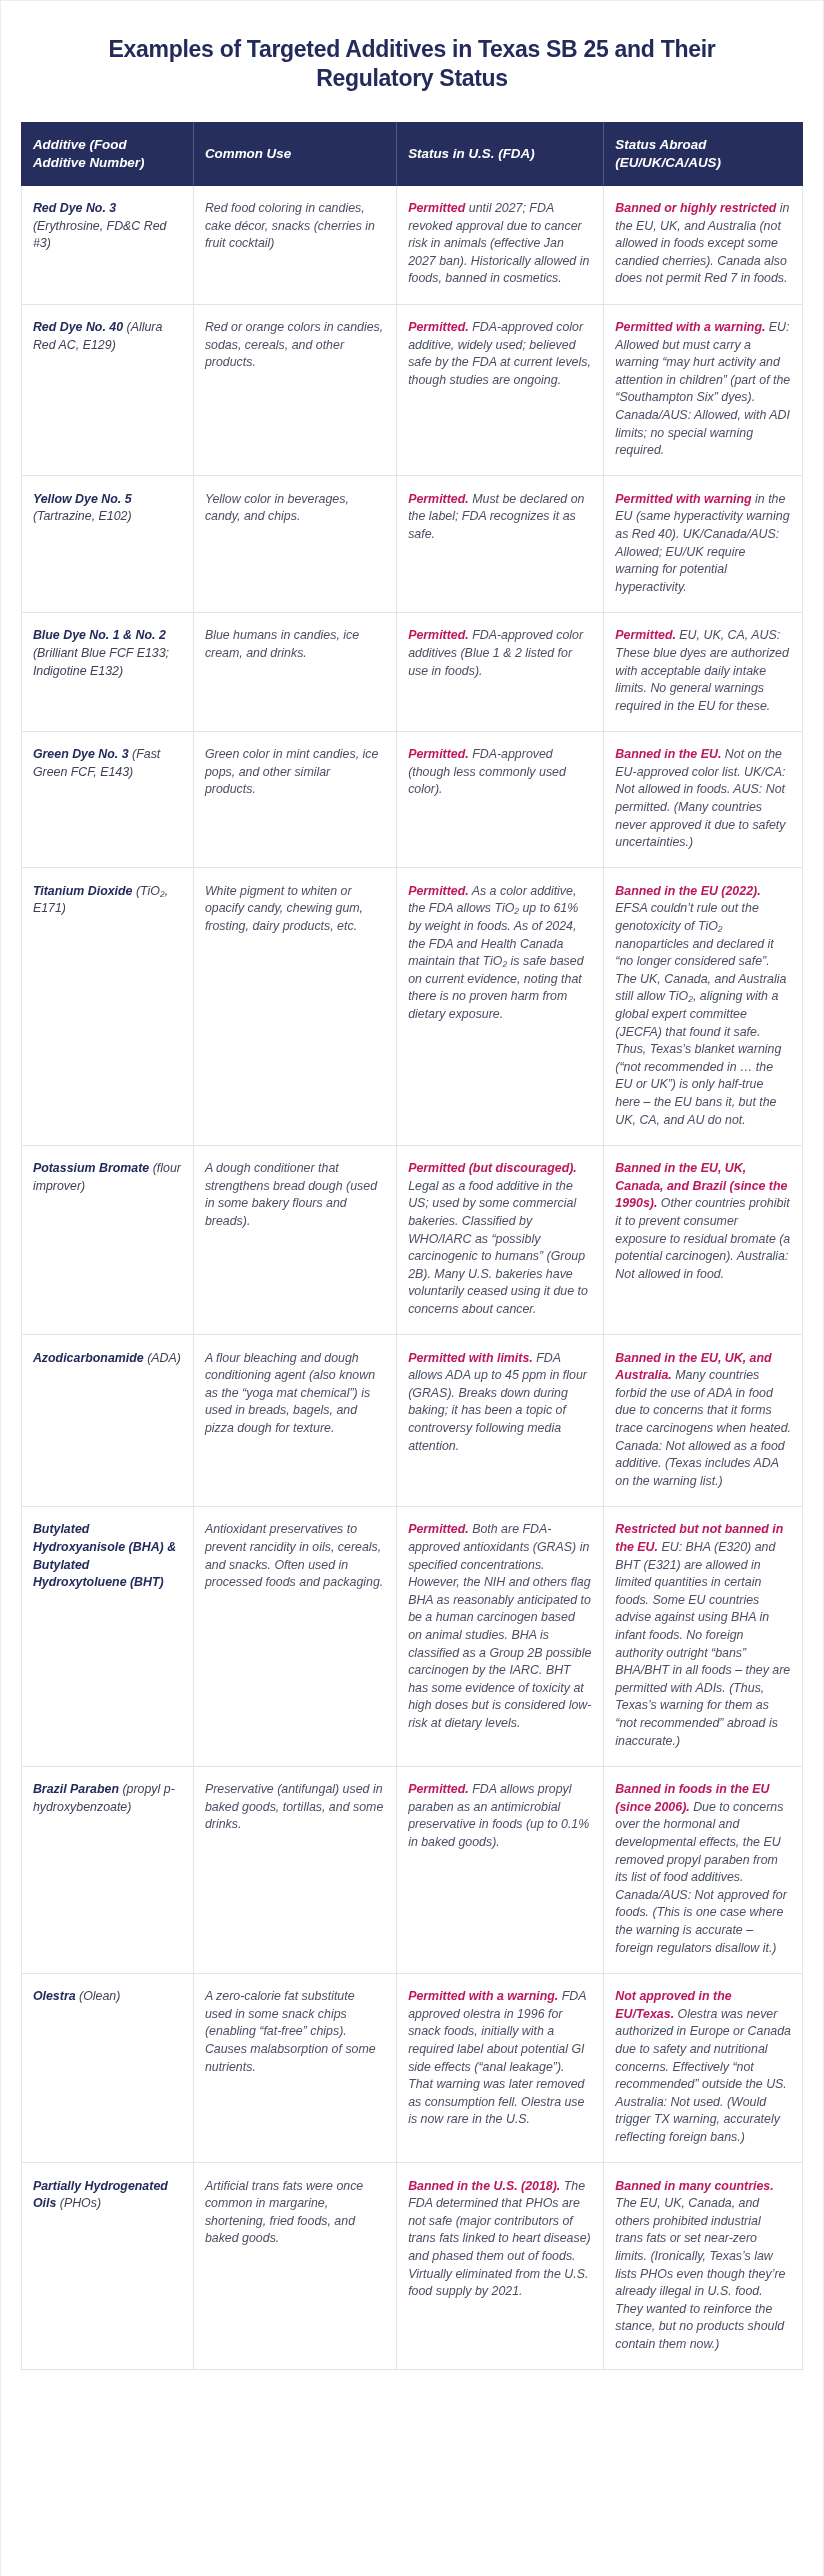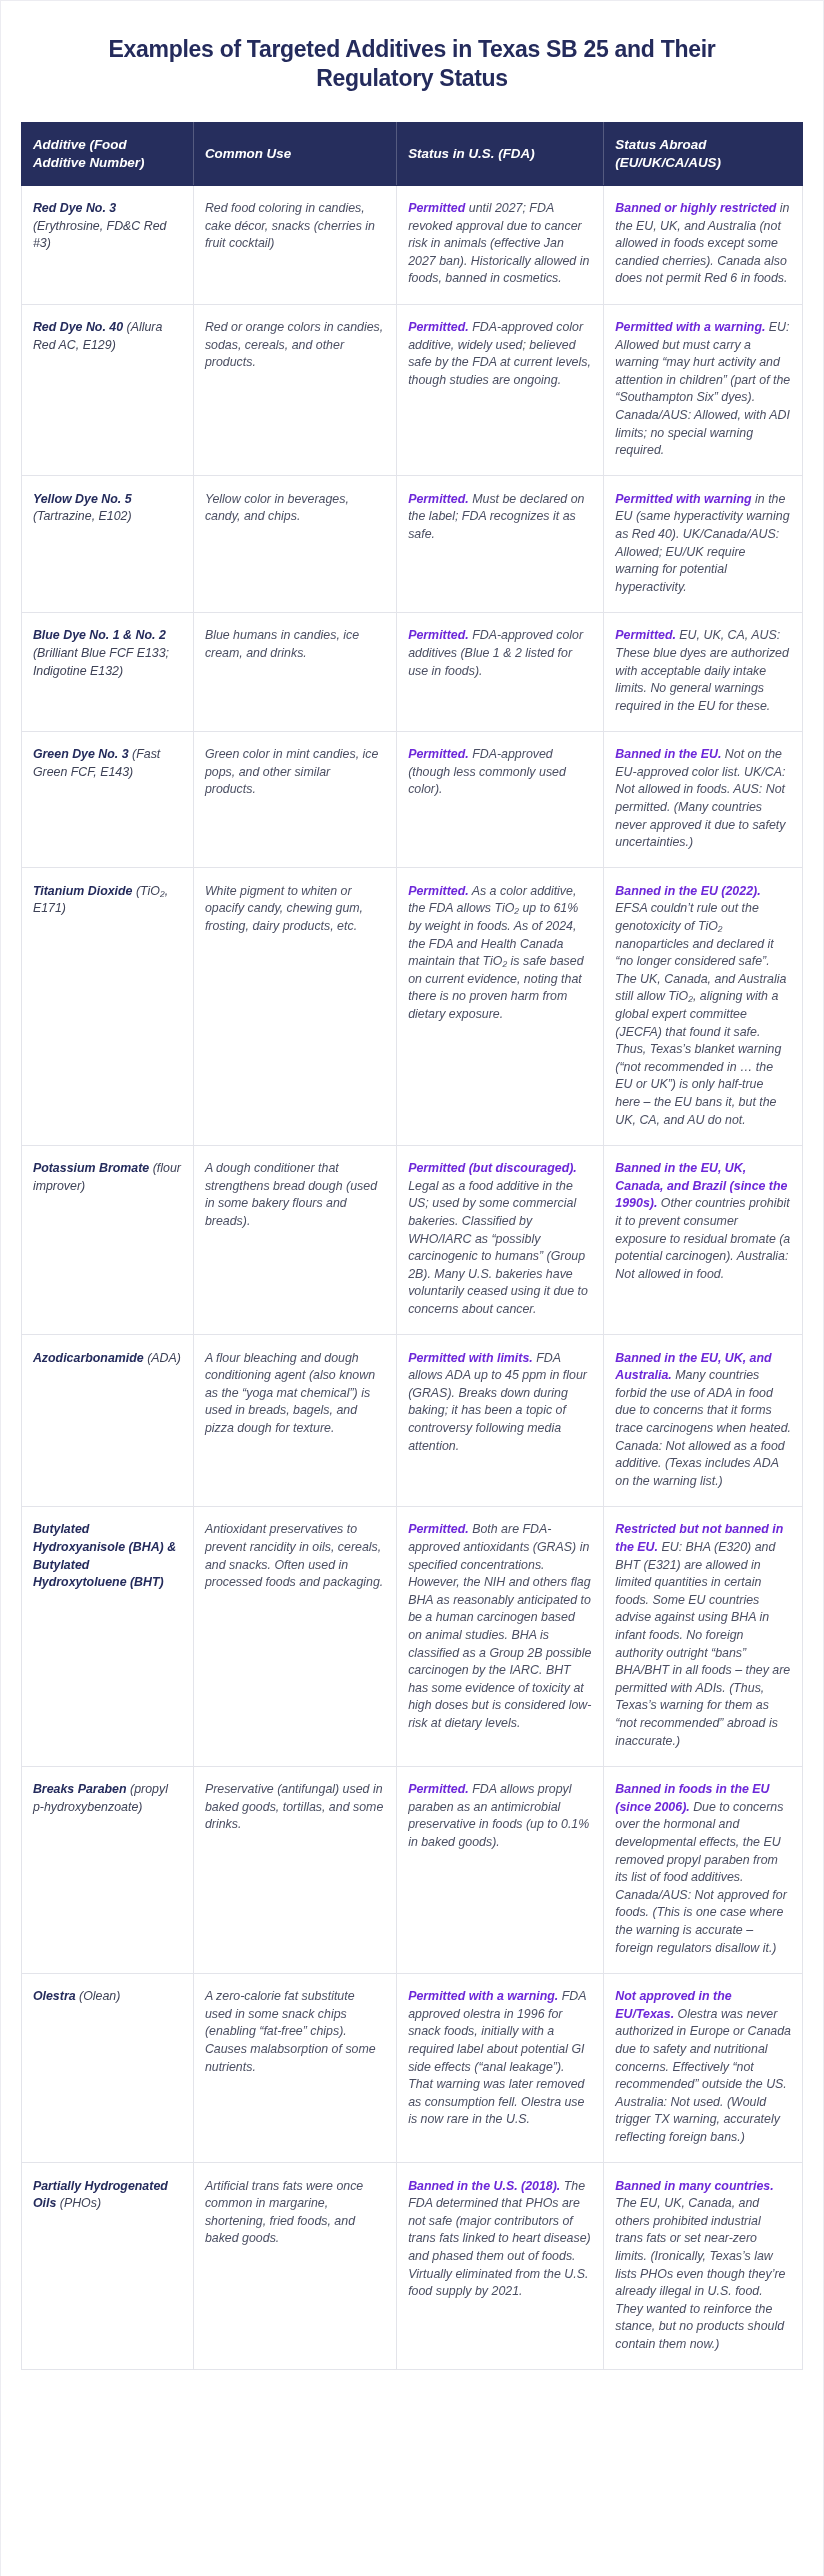--- a/index.html
+++ b/index.html
@@ -61,21 +61,21 @@
     word-wrap: break-word;
     margin-left: 16px;
   }
   .additive-name {
     font-weight: bold;
     color: #242b5c;
   }
   .additive-detail { color: #3e4257; }
   .lead {
     font-weight: bold;
-    color: #6d28d9;
+    color: #be185d;
   }
 </style>
 </head>
 <body>
 
 <div class="page">
 
   <h1 class="title">Examples of Targeted Additives in Texas SB 25 and Their Regulatory Status</h1>
 
   <table class="additives-table">
@@ -98,21 +98,21 @@
     <td class="cell additive-cell">
       <span class="additive-name">Red Dye No. 3</span><span class="additive-detail"> (Erythrosine, FD&amp;C Red #3)</span>
     </td>
     <td class="cell common-use-cell">
       <span>Red food coloring in candies, cake décor, snacks (cherries in fruit cocktail)</span>
     </td>
     <td class="cell us-status-cell">
       <span class="lead">Permitted</span><span> until 2027; FDA revoked approval due to cancer risk in animals (effective Jan 2027 ban). Historically allowed in foods, banned in cosmetics.</span>
     </td>
     <td class="cell abroad-status-cell">
-      <span class="lead">Banned or highly restricted</span><span> in the EU, UK, and Australia (not allowed in foods except some candied cherries). Canada also does not permit Red 6 in foods.</span>
+      <span class="lead">Banned or highly restricted</span><span> in the EU, UK, and Australia (not allowed in foods except some candied cherries). Canada also does not permit Red 7 in foods.</span>
     </td>
   </tr>
 
   <tr class="additive-row">
     <td class="cell additive-cell">
       <span class="additive-name">Red Dye No. 40</span><span class="additive-detail"> (Allura Red AC, E129)</span>
     </td>
     <td class="cell common-use-cell">
       <span>Red or orange colors in candies, sodas, cereals, and other products.</span>
     </td>
@@ -224,21 +224,21 @@
     <td class="cell us-status-cell">
       <span class="lead">Permitted.</span><span> Both are FDA-approved antioxidants (GRAS) in specified concentrations. However, the NIH and others flag BHA as reasonably anticipated to be a human carcinogen based on animal studies. BHA is classified as a Group 2B possible carcinogen by the IARC. BHT has some evidence of toxicity at high doses but is considered low-risk at dietary levels.</span>
     </td>
     <td class="cell abroad-status-cell">
       <span class="lead">Restricted but not banned in the EU.</span><span> EU: BHA (E320) and BHT (E321) are allowed in limited quantities in certain foods. Some EU countries advise against using BHA in infant foods. No foreign authority outright “bans” BHA/BHT in all foods – they are permitted with ADIs. (Thus, Texas’s warning for them as “not recommended” abroad is inaccurate.)</span>
     </td>
   </tr>
 
   <tr class="additive-row">
     <td class="cell additive-cell">
-      <span class="additive-name">Breaks Paraben</span><span class="additive-detail"> (propyl p-hydroxybenzoate)</span>
+      <span class="additive-name">Brazil Paraben</span><span class="additive-detail"> (propyl p-hydroxybenzoate)</span>
     </td>
     <td class="cell common-use-cell">
       <span>Preservative (antifungal) used in baked goods, tortillas, and some drinks.</span>
     </td>
     <td class="cell us-status-cell">
       <span class="lead">Permitted.</span><span> FDA allows propyl paraben as an antimicrobial preservative in foods (up to 0.1% in baked goods).</span>
     </td>
     <td class="cell abroad-status-cell">
       <span class="lead">Banned in foods in the EU (since 2006).</span><span> Due to concerns over the hormonal and developmental effects, the EU removed propyl paraben from its list of food additives. Canada/AUS: Not approved for foods. (This is one case where the warning is accurate – foreign regulators disallow it.)</span>
     </td>

